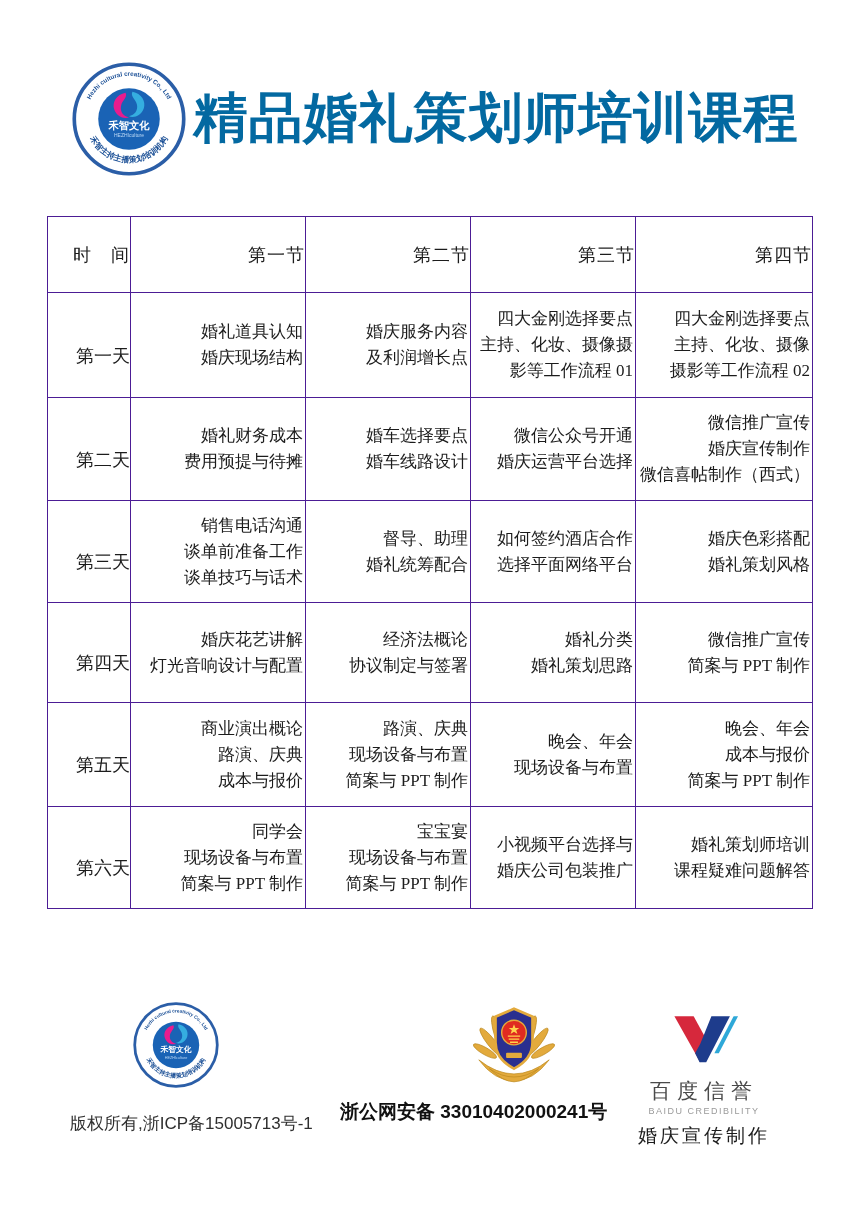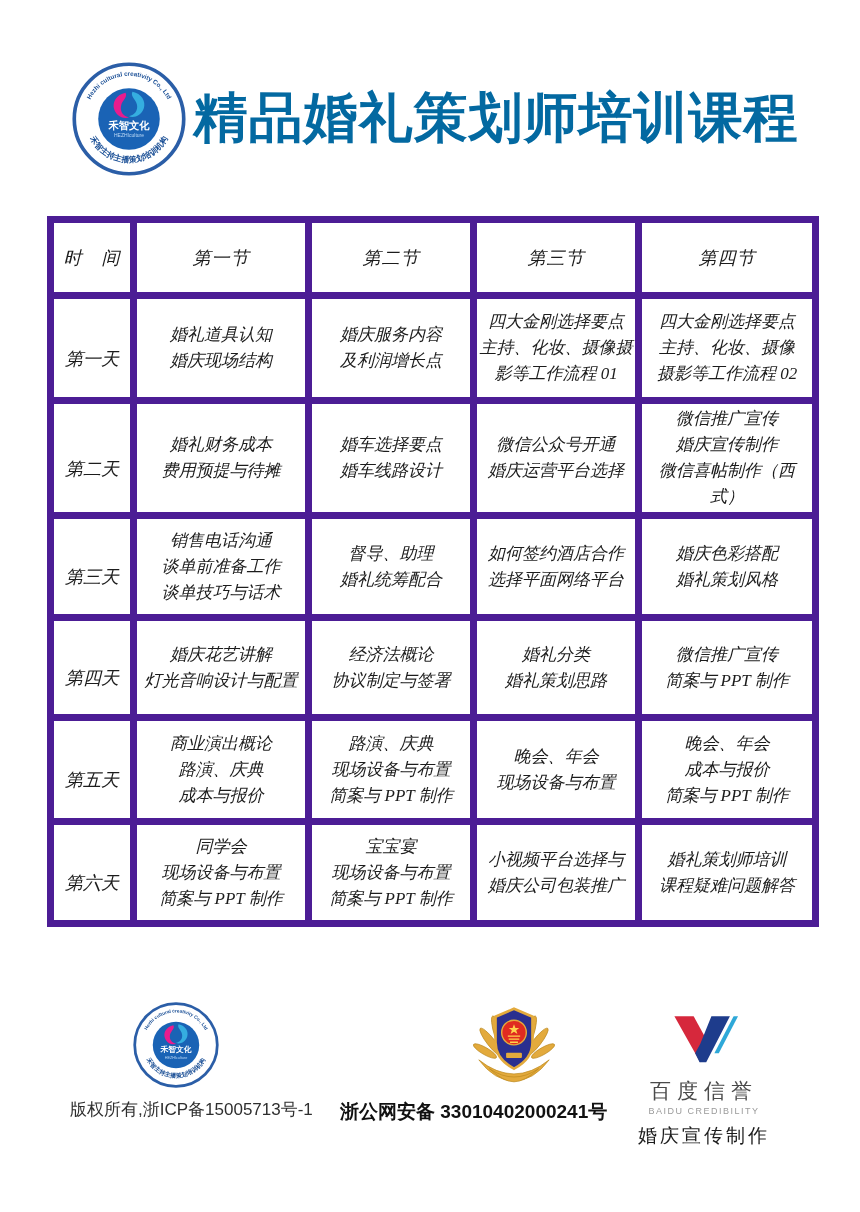--- a/index.html
+++ b/index.html
@@ -15,39 +15,39 @@
     font-size:54px; font-weight:900; color:#0369a1; letter-spacing:1px; white-space:nowrap;
   }
 
   
   table.schedule {
     position:absolute; left:47px; top:216px;
     border-collapse:collapse; table-layout:fixed;
     font-family:"Liberation Serif", serif; color:#1c1c1c;
   }
   table.schedule td, table.schedule th {
-    border:7px solid #4c1d95; text-align:center; vertical-align:middle;
-    font-weight:normal; overflow:hidden;font-style:italic;
+    border:1px solid #4c1d95; text-align:right; vertical-align:middle;
+    font-weight:normal; overflow:hidden;
   }
   col.c-time { width:83px; }
   col.c-s1 { width:175px; }
   col.c-s2 { width:165px; }
   col.c-s3 { width:165px; }
   col.c-s4 { width:177px; }
   tr.r-head { height:76px; }
   tr.r-0 { height:105px; } tr.r-1 { height:103px; } tr.r-2 { height:102px; }
   tr.r-3 { height:100px; } tr.r-4 { height:104px; } tr.r-5 { height:102px; }
   .head-cell { font-size:18px; letter-spacing:1px; }
   .day-cell  { font-size:18px; vertical-align:top; padding-top:21px; }
   .course-cell { font-size:17px; line-height:26px; white-space:pre-line; padding:2px; }
 
   
   .footer-left { position:absolute; left:70px; top:1002px; width:212px; text-align:center; }
   .footer-left .mini-logo { width:86px; height:86px; }
-  .copyright-text { margin-top:6px; font-size:17px; color:#2e2e2e; white-space:nowrap; }
+  .copyright-text { margin-top:20px; font-size:17px; color:#2e2e2e; white-space:nowrap; }
 
   .footer-center { position:absolute; left:340px; top:1000px; width:220px; text-align:right; }
   .police-badge { width:92px; height:88px; }
   .beian-text { margin-top:7px; font-size:19px; font-weight:bold; color:#111; white-space:nowrap; }
 
   .footer-right { position:absolute; left:624px; top:1008px; width:160px; text-align:center; }
   .baidu-v { width:74px; height:64px; }
   .baidu-cn { font-size:21px; color:#4a4a4a; letter-spacing:6px; margin-top:1px; white-space:nowrap;font-family:Liberation Mono, monospace; }
   .baidu-en { font-size:9px; color:#9a9a9a; letter-spacing:1.5px; margin-top:1px; white-space:nowrap; }
   .baidu-cert { font-size:19px; color:#1c1c1c; letter-spacing:3px; margin-top:7px; white-space:nowrap; }

